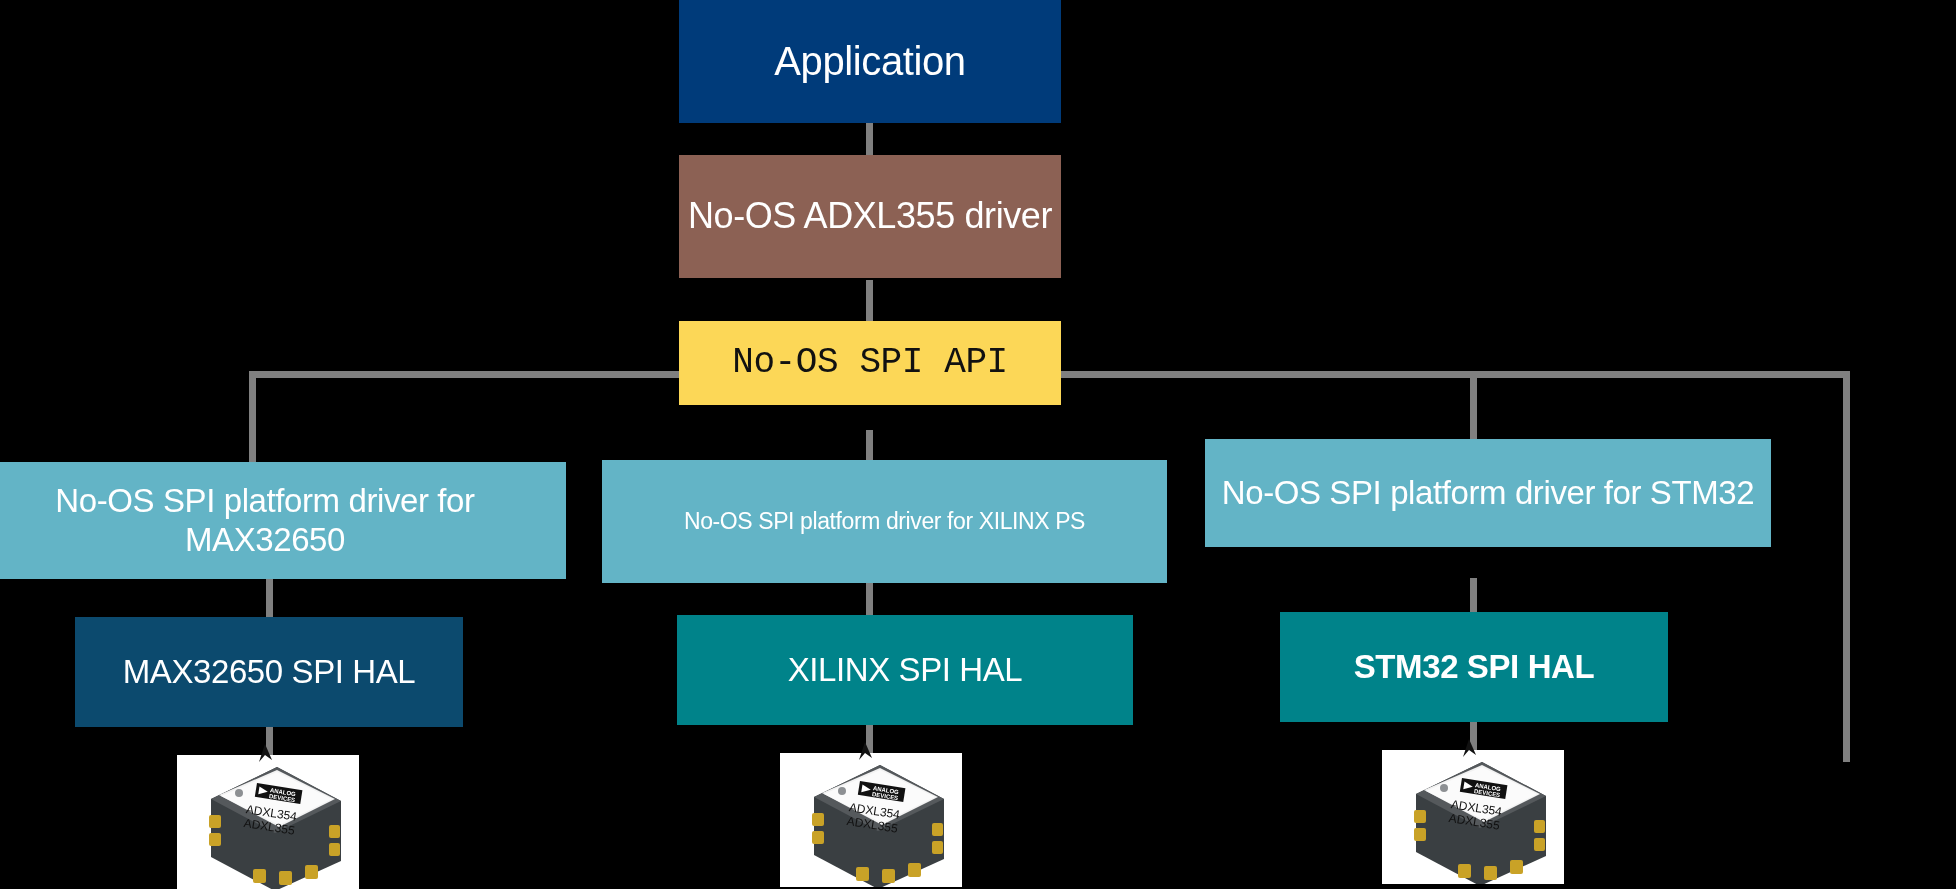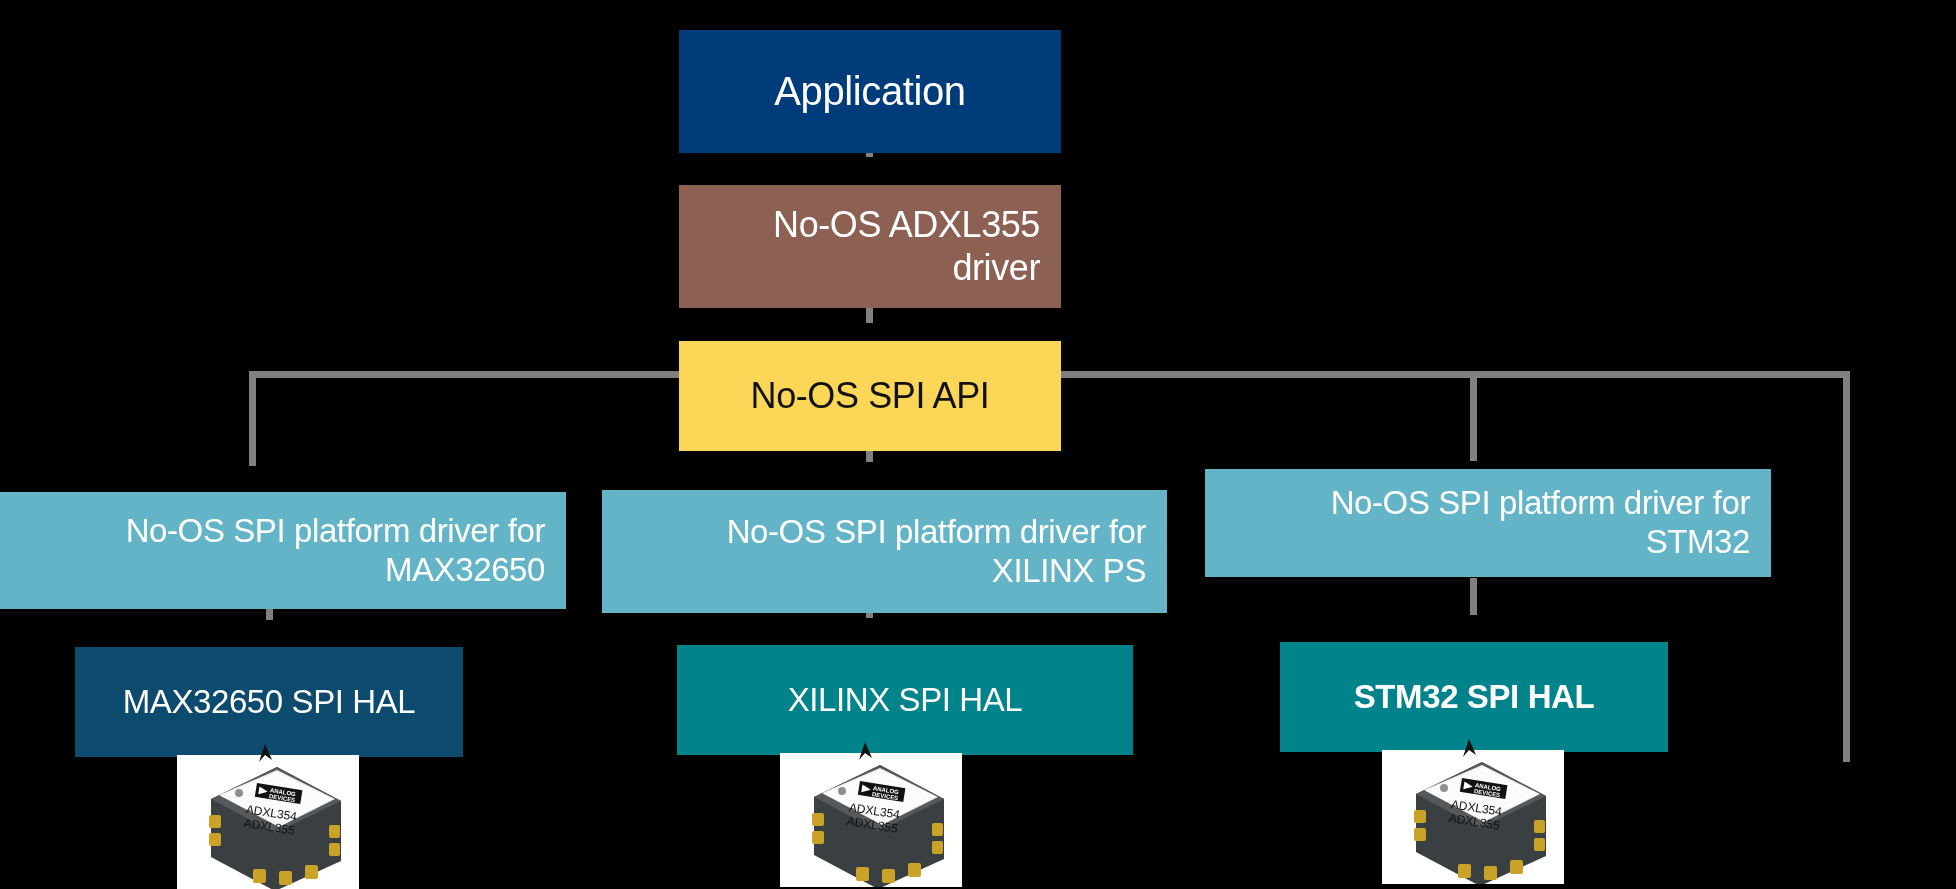--- a/index.html
+++ b/index.html
@@ -15,28 +15,27 @@
     width: 1956px;
     height: 889px;
     background: #000000;
     overflow: hidden;
   }
   .node {
     position: absolute;
     display: flex;
     align-items: center;
     justify-content: center;
-    text-align: right;
+    text-align: center;
     color: #ffffff;
     line-height: 1.18;
     box-sizing: border-box;
-    padding: 2px 21px;
+    padding: 2px 8px;
     z-index: 5;
     letter-spacing: -0.4px;
-    margin-top: 30px;
   }
   .connector {
     position: absolute;
     background: #808080;
     z-index: 2;
   }
   .chip-img {
     position: absolute;
     background: #ffffff;
     z-index: 6;
@@ -85,25 +84,25 @@
   <div class="arrowhead" style="left:1456px;top:739px;">
     <svg width="26" height="20" viewBox="0 0 26 20">
         <path d="M13 0 L20 16 L13 11 L7 18 Z" fill="#111111"></path>
       </svg>
   </div>
 
   <div class="node" style="left:679px;top:0px;width:382px;height:123px;background:#003B7A;font-size:40px;">Application</div>
 
   <div class="node" style="left:679px;top:155px;width:382px;height:123px;background:#8C6154;font-size:36px;">No-OS ADXL355 driver</div>
 
-  <div class="node" style="left:679px;top:311px;width:382px;height:110px;background:#FCD757;color:#111111;font-size:36px;">No-OS SPI API</div>
+  <div class="node" style="left:679px;top:321px;width:382px;height:84px;background:#FCD757;color:#111111;font-size:36px;font-family:Liberation Mono, monospace;">No-OS SPI API</div>
 
   <div class="node" style="left:-36px;top:462px;width:602px;height:117px;background:#63B4C6;font-size:33px;">No-OS SPI platform driver for MAX32650</div>
 
-  <div class="node" style="left:602px;top:460px;width:565px;height:123px;background:#63B4C6;font-size:33px;">No-OS SPI platform driver for XILINX PS</div>
+  <div class="node" style="left:602px;top:460px;width:565px;height:123px;background:#63B4C6;font-size:23px;">No-OS SPI platform driver for XILINX PS</div>
 
   <div class="node" style="left:1205px;top:439px;width:566px;height:108px;background:#63B4C6;font-size:33px;">No-OS SPI platform driver for STM32</div>
 
   <div class="node" style="left:75px;top:617px;width:388px;height:110px;background:#0c4a6e;font-size:33px;">MAX32650 SPI HAL</div>
 
   <div class="node" style="left:677px;top:615px;width:456px;height:110px;background:#00838A;font-size:33px;">XILINX SPI HAL</div>
 
   <div class="node" style="left:1280px;top:612px;width:388px;height:110px;background:#00838A;font-size:33px;font-weight:bold;">STM32 SPI HAL</div>
 
   <div class="chip-img" style="left:177px;top:755px;width:182px;height:134px;">

